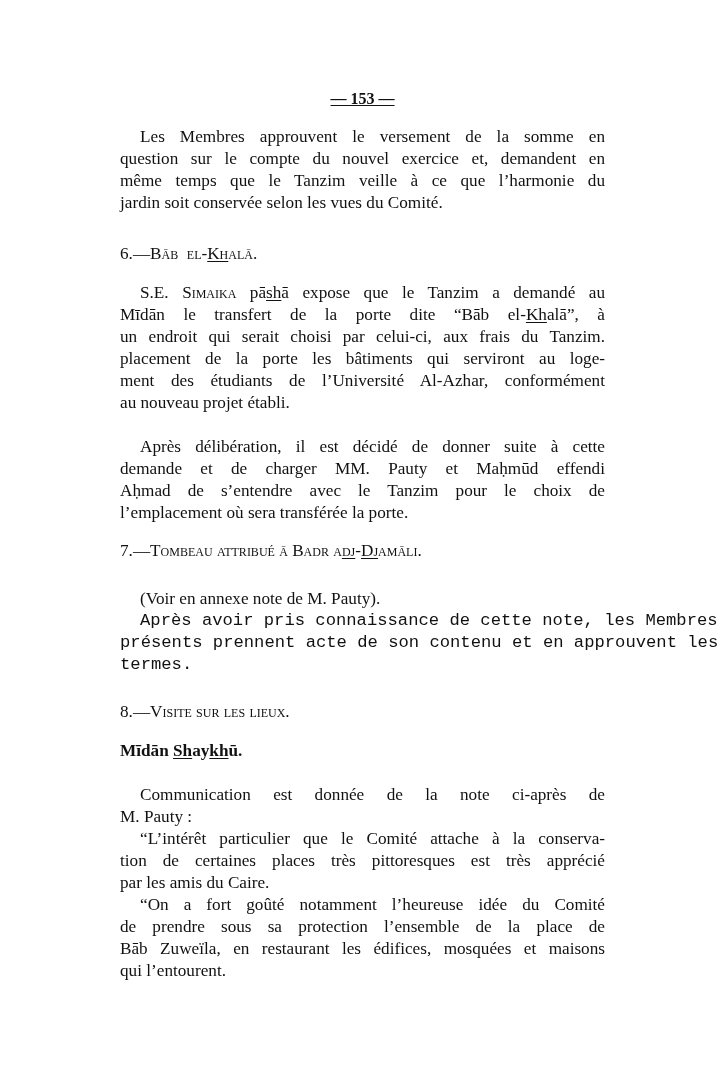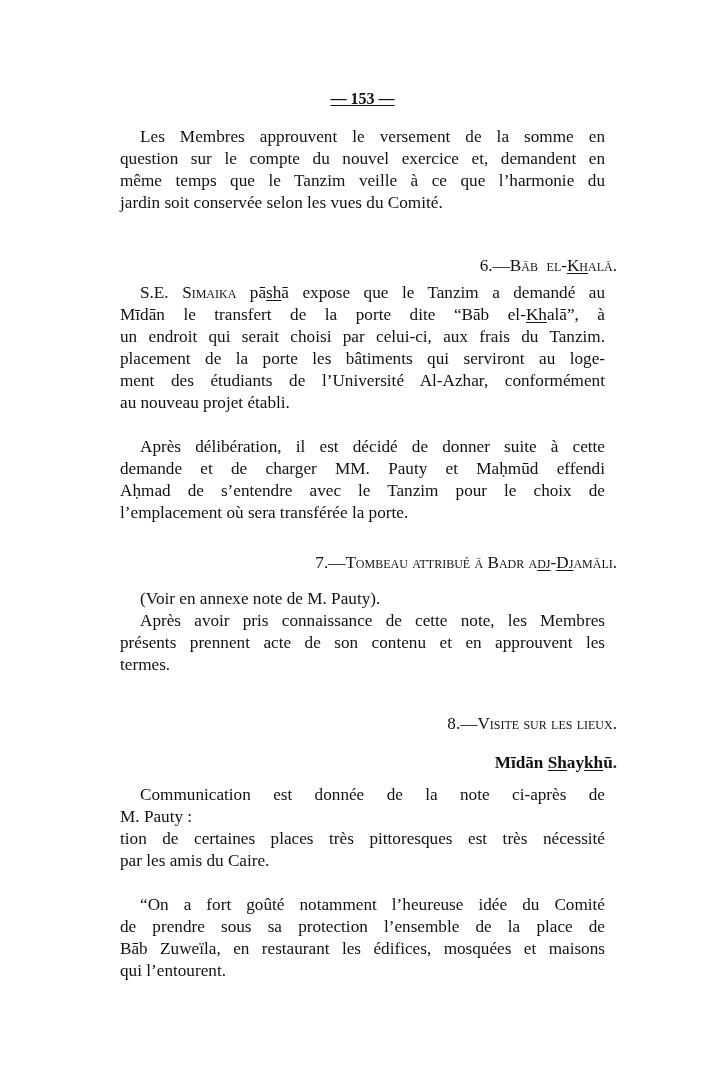--- a/index.html
+++ b/index.html
@@ -4,21 +4,21 @@
 <style>
   html, body { margin: 0; padding: 0; background: #ffffff; }
   body { width: 720px; height: 1082px; position: relative; overflow: hidden; }
   .page {
     position: absolute; left: 120px; top: 0; width: 485px;
     font-family: "Liberation Serif", "DejaVu Serif", serif;
     color: #111111; font-size: 17.2px; line-height: 22px;
     -webkit-font-smoothing: none;
   }
   .folio { position: absolute; left: 0; width: 485px; top: 88px; text-align: center; font-weight: bold; font-size: 16px; text-decoration: underline; }
-  .heading { text-align: right; margin: 12px; }
+  .heading { text-align: left; margin: 0; }
   .sc { font-variant: small-caps; }
   .u { text-decoration: underline; text-decoration-thickness: 1px; text-underline-offset: 2px; }
   .it { }
   .b { font-weight: bold; }
   .block { position: absolute; left: 0; width: 485px; }
   .line { display: block; text-align: justify; text-align-last: justify; white-space: nowrap; height: 22px; }
   .line.last { text-align-last: left; }
   .line.ind { padding-left: 20px; }
 </style>
 </head>
@@ -56,41 +56,42 @@
   </div>
 
   <div class="block heading" style="top:540px;">
     <span>7.—</span><span class="sc">Tombeau attribué ā Badr a</span><span class="sc u">dj</span><span class="sc">-</span><span class="sc u">Dj</span><span class="sc">amāli.</span>
   </div>
 
   <div class="block" style="top:588px;">
     <span class="line ind last"><span>(</span><span class="it">Voir</span><span> en annexe note de M. Pauty).</span></span>
   </div>
 
-  <div class="block" style="top:610px;">
+  <div class="block" style="top:610px;font-family:Liberation Mono, monospace;">
     <span class="line ind">Après avoir pris connaissance de cette note, les Membres</span>
     <span class="line">présents prennent acte de son contenu et en approuvent les</span>
     <span class="line last">termes.</span>
   </div>
 
   <div class="block heading" style="top:701px;">
     <span>8.—</span><span class="sc">Visite sur les lieux.</span>
   </div>
 
   <div class="block heading" style="top:740px;">
     <span class="it b">Mīdān </span><span class="it b u">Sh</span><span class="it b">ay</span><span class="it b u">kh</span><span class="it b">ū.</span>
   </div>
 
   <div class="block" style="top:784px;">
     <span class="line ind">Communication est donnée de la note ci-après de</span>
     <span class="line last">M. Pauty :</span>
   </div>
 
   <div class="block" style="top:828px;">
-    <span class="line">tion de certaines places très pittoresques est très nécessité</span>
+    <span class="line ind">“L’intérêt particulier que le Comité attache à la conserva-</span>
+    <span class="line">tion de certaines places très pittoresques est très apprécié</span>
     <span class="line last">par les amis du Caire.</span>
   </div>
 
   <div class="block" style="top:894px;">
     <span class="line ind">“On a fort goûté notamment l’heureuse idée du Comité</span>
     <span class="line">de prendre sous sa protection l’ensemble de la place de</span>
     <span class="line">Bāb Zuweïla, en restaurant les édifices, mosquées et maisons</span>
     <span class="line last">qui l’entourent.</span>
   </div>
 

